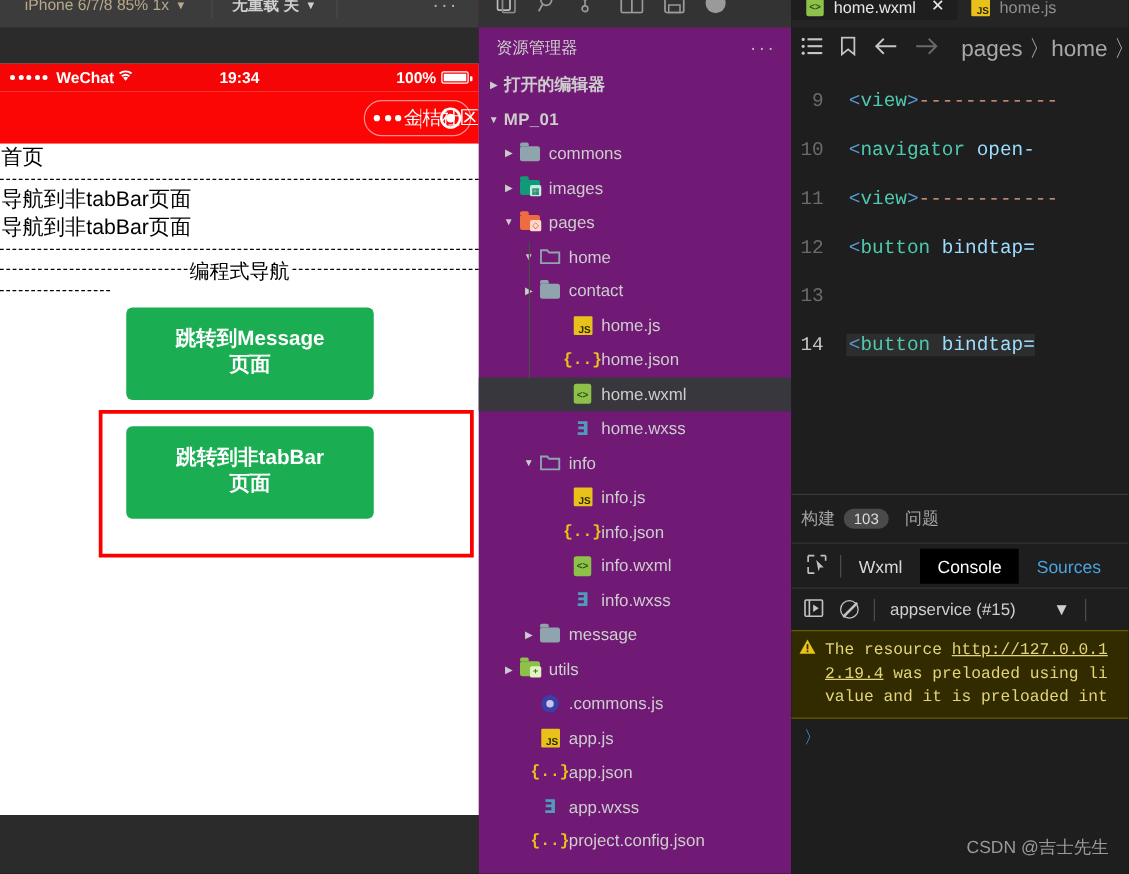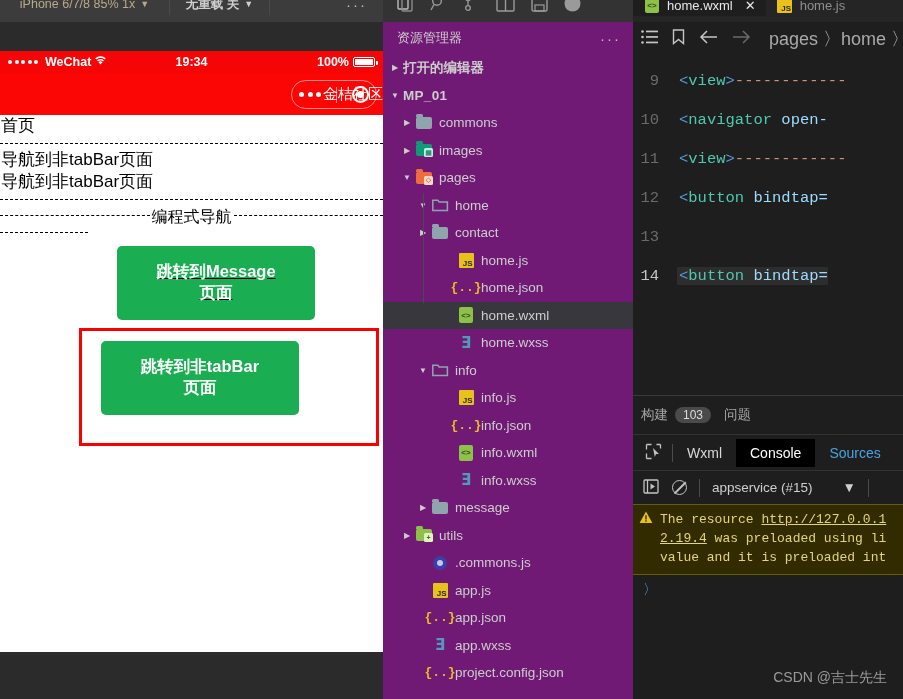--- a/index.html
+++ b/index.html
@@ -66,21 +66,21 @@
   .divider.short { width: 88px; }
   .divider.labelled {
     position: relative; text-align: center; border: none; margin: 0; height: 22px;
     display: flex; align-items: center;
   }
   .divider.labelled::before, .divider.labelled::after {
     content: ""; flex: 1; border-top: 1.6px dashed #000;
   }
   .divider.labelled span { padding: 0 2px; font-size: 16px; position: relative; top: 2px; }
 
-  .btn-wrap { padding: 8px 16px; text-decoration: underline; }
+  .btn-wrap { padding: 8px 0; }
   .mini-btn {
     width: 198px; margin-left: 101px; background: #1aad52; color: #fff;
     font-weight: bold; font-size: 16.5px; text-align: center; border-radius: 5px;
     padding: 15px 0 17px; line-height: 1.28;
   }
   .redbox { border: 3px solid #fb0000; margin: 0 4px 0 79px; padding: 10px 0 28px; }
   .redbox .mini-btn { margin-left: 19px; }
 
   
   .explorer { width: 250px; flex: 0 0 250px; background: #701a75; height: 699px; position: relative; }

